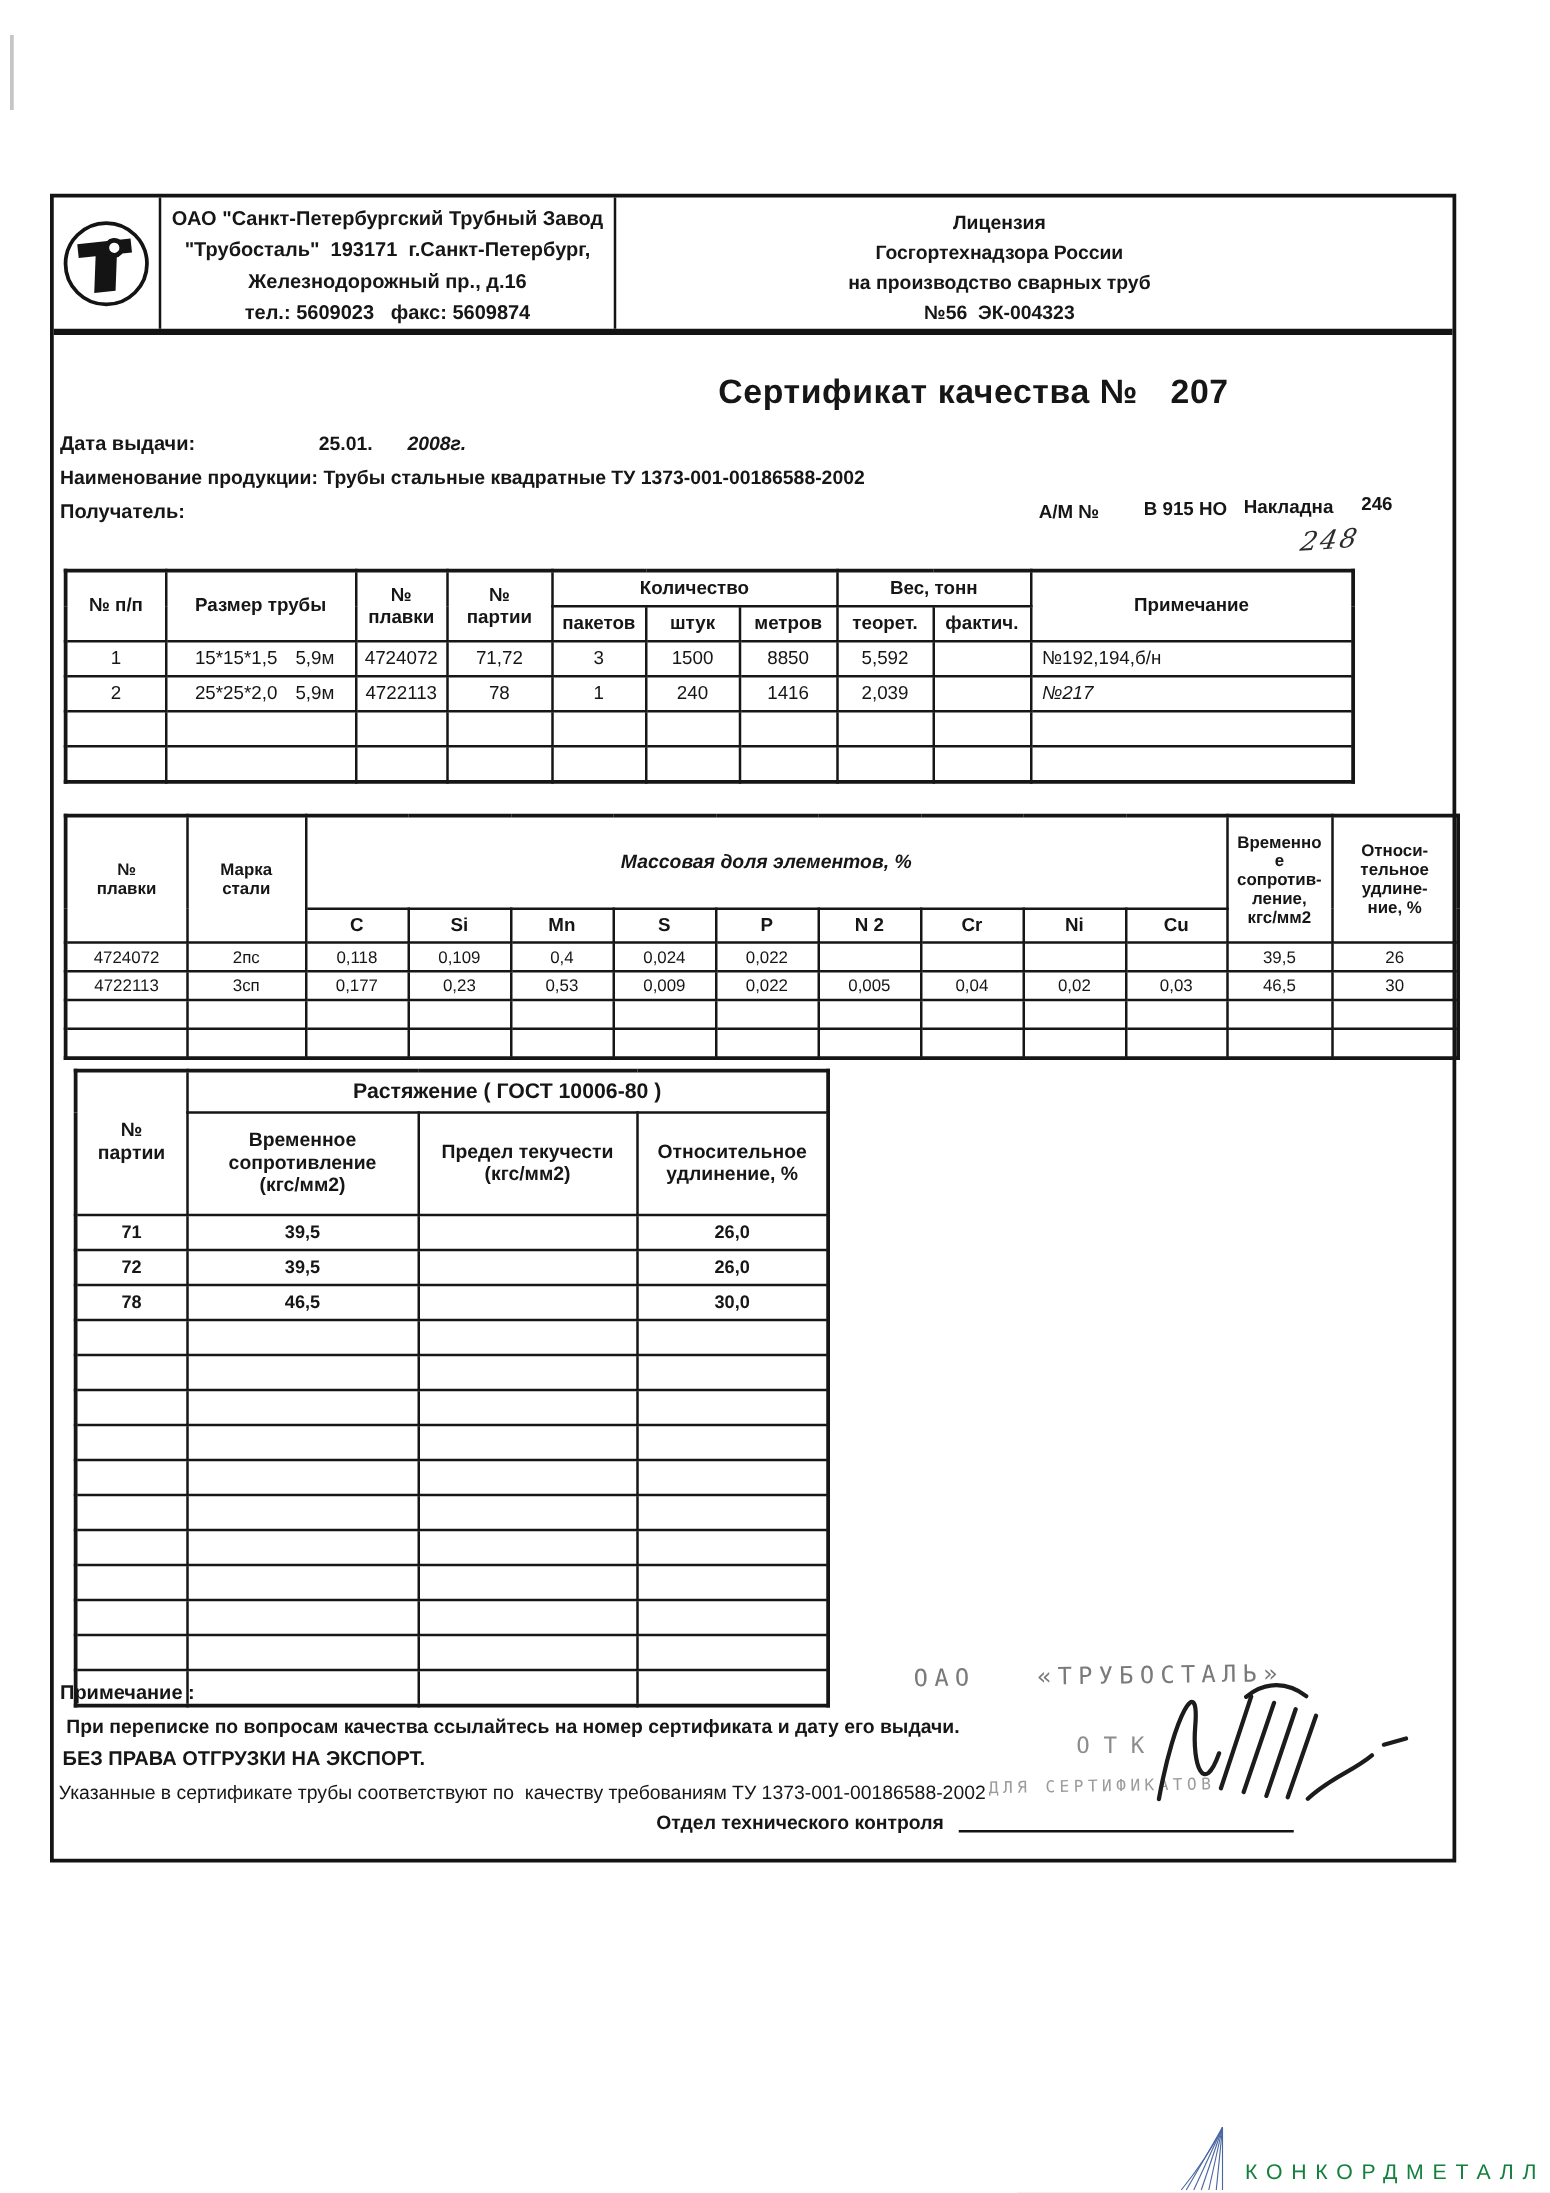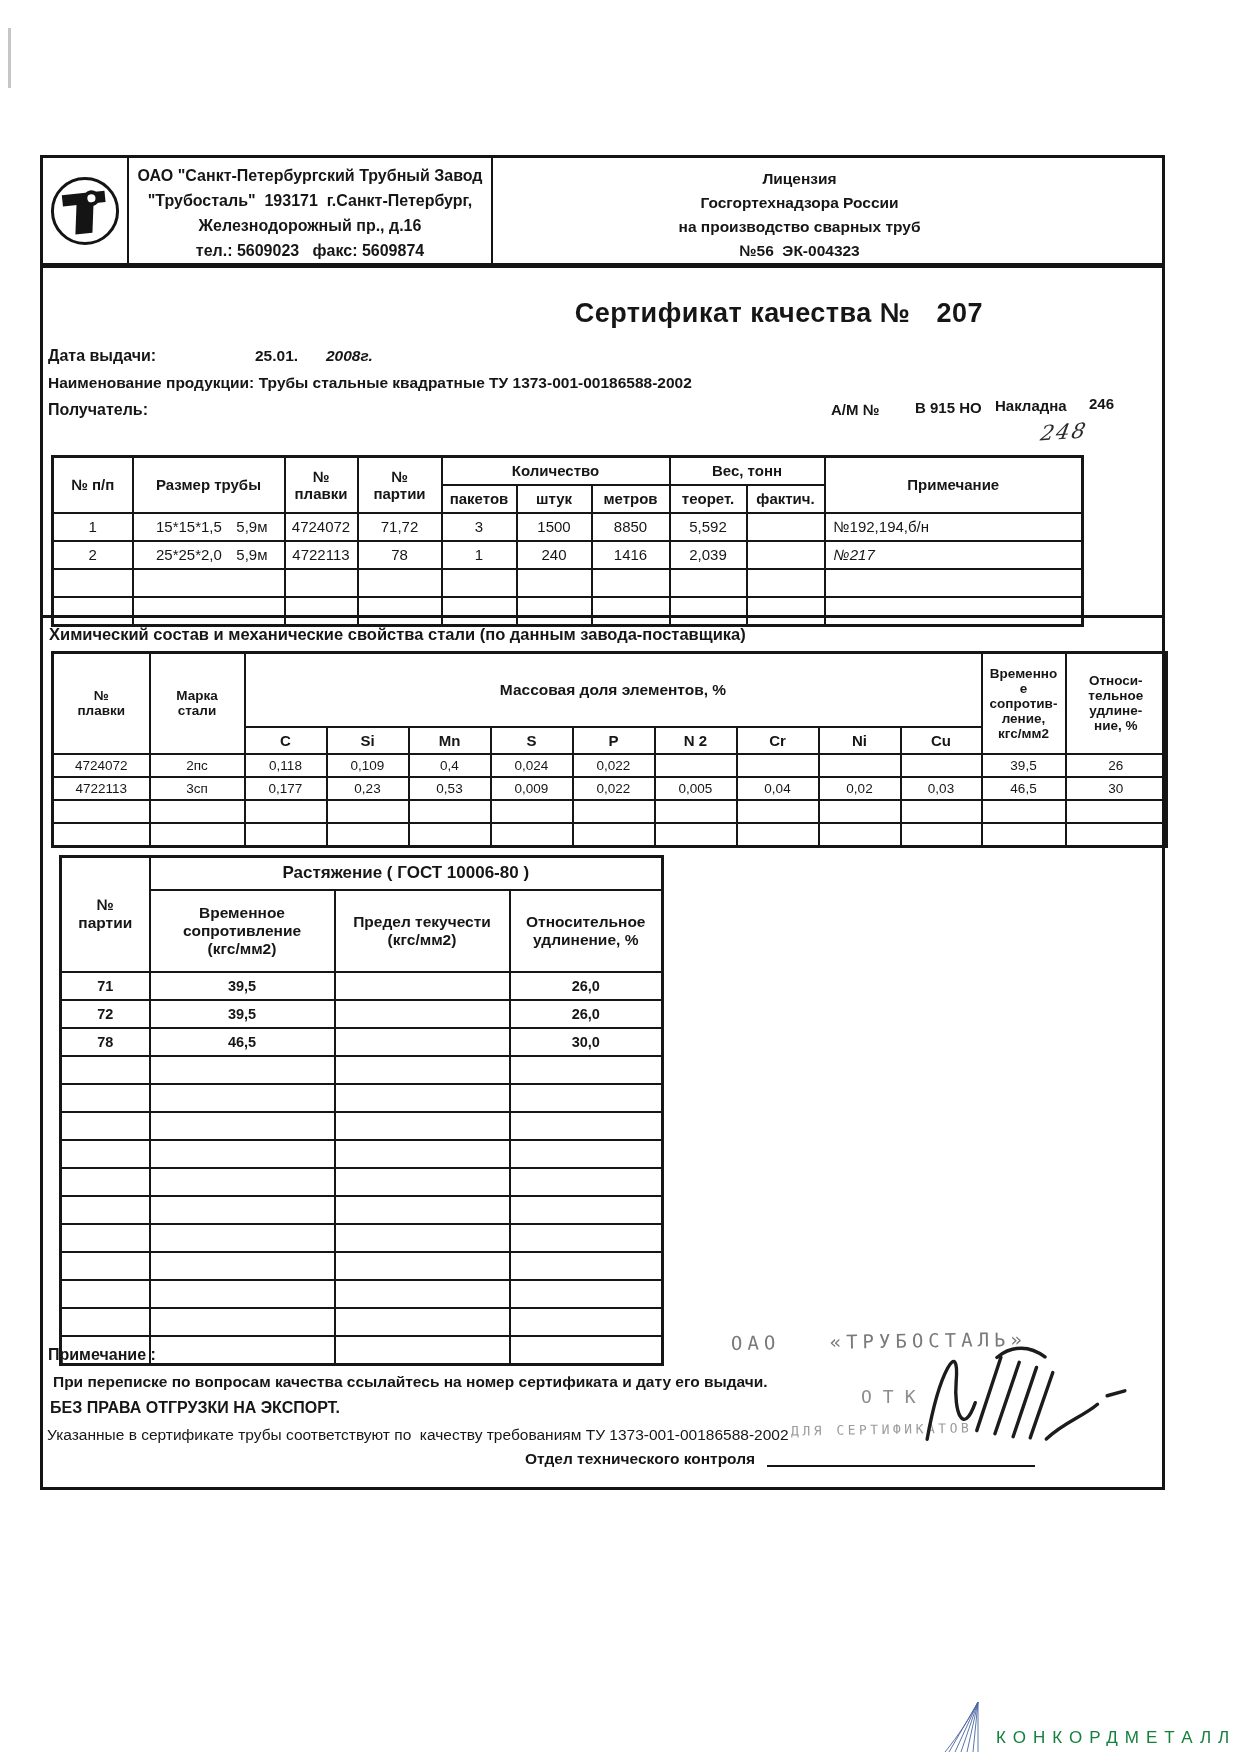--- a/index.html
+++ b/index.html
@@ -56,21 +56,21 @@
   .t1 .size .sz{padding-left:6px;} .t1 .size .ln{float:right;padding-right:14px;}
   .t1 td.note{text-align:left;padding-left:8px;}
   .t1 tbody tr:nth-child(2) td.note{font-style:italic;}
 
   .sec-title{position:absolute;left:0;top:457px;width:100%;height:36px;border-top:3px solid #141414;
        box-sizing:border-box;font-size:16.5px;font-weight:bold;padding:7px 0 0 6px;}
 
   .chem{position:absolute;left:8px;top:493px;width:1114px;}
   .chem thead tr.main{height:74px;} .chem thead tr.sym{height:27px;}
   .chem th{font-size:13.5px;} .chem tr.sym th{font-size:15px;}
-  .chem th.big{font-size:15.5px;}
+  .chem th.big{font-size:15.5px;font-style:italic;}
   .chem tbody td{height:21px;font-size:13.5px;}
 
   .ten{position:absolute;left:16px;top:697px;width:602px;}
   .ten thead tr.grp{height:33px;} .ten thead tr.sub{height:82px;margin-left:15px;}
   .ten th{font-size:15.5px;} .ten th.big{font-size:17px;}
   .ten tbody td{height:26px;font-size:14.5px;font-weight:bold;}
 
   
   .f0{left:5px;top:1188px;font-weight:bold;font-size:16px;}
   .f1{left:10px;top:1215px;font-weight:bold;font-size:15.5px;}
@@ -223,21 +223,20 @@
             <td></td>
             <td></td>
             <td></td>
             <td></td>
             <td></td>
             <td></td>
           </tr>
         </tbody>
     </table>
 
-    <div class="sec-title">Химический состав и механические свойства стали (по данным завода-поставщика)</div>
 
     <table class="t chem">
       <colgroup>
         <col style="width:97px">
           <col style="width:95px">
         <col style="width:82px">
           <col style="width:82px">
           <col style="width:82px">
           <col style="width:82px">
         <col style="width:82px">

